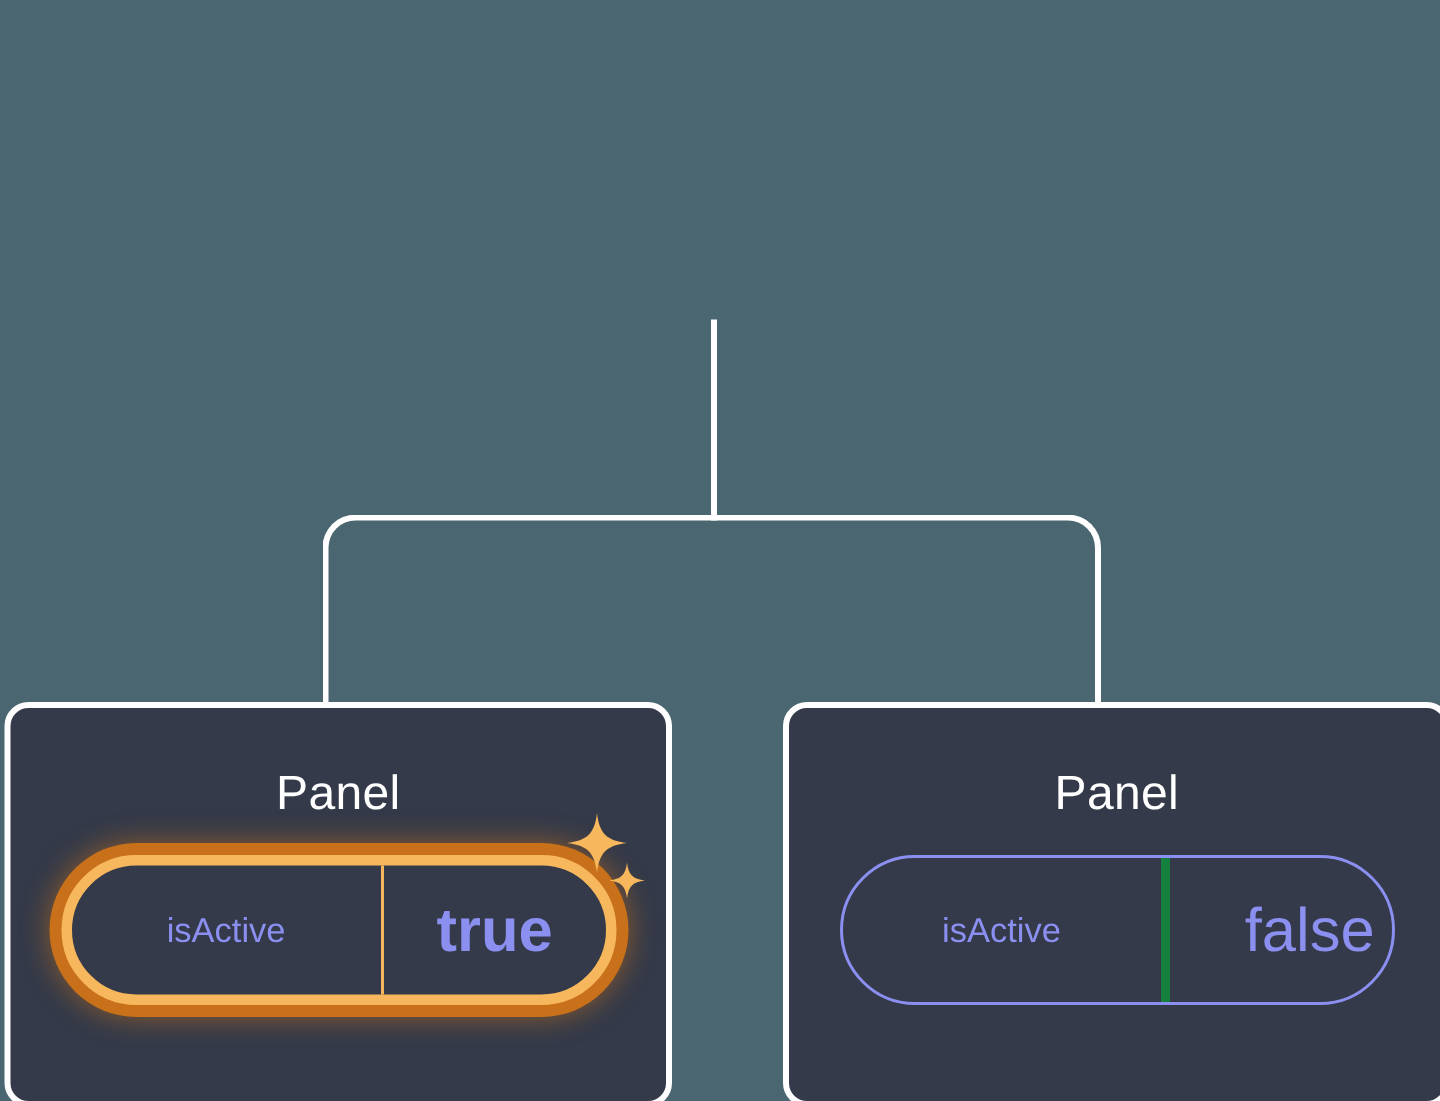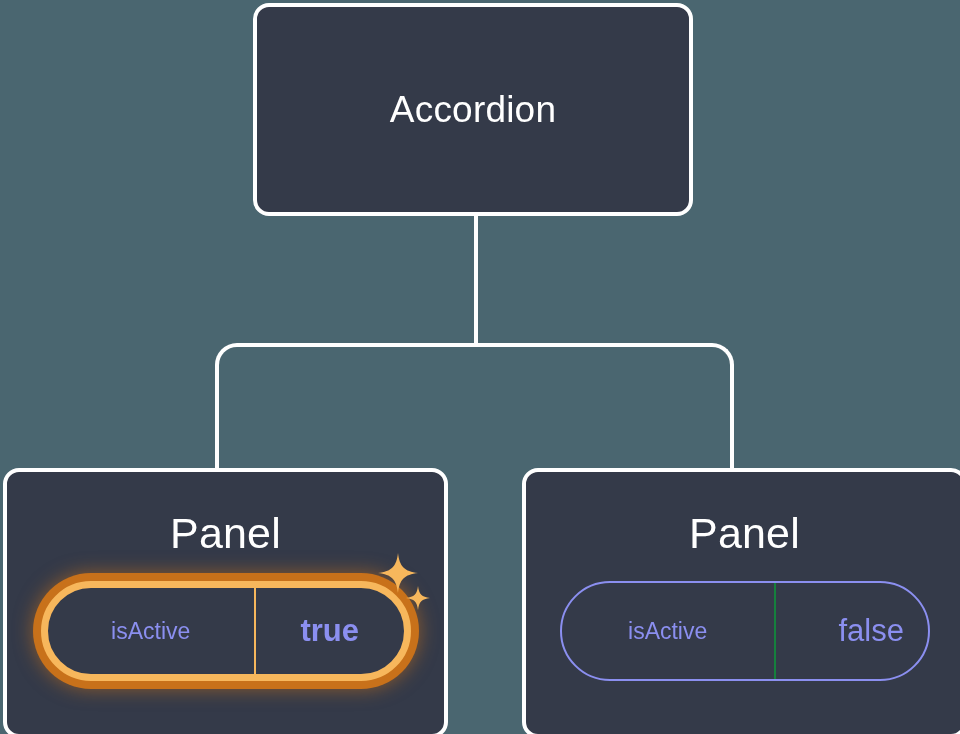--- a/index.html
+++ b/index.html
@@ -81,21 +81,21 @@
   }
   #node-panel-left {
     left: 3px;
     width: 445px;
   }
   #node-panel-right {
     left: 522px;
     width: 445px;
   }
   .panel-node .node-title {
-    font-size: 43px;
+    font-size: 32px;
     line-height: 1;
   }
 
   
   .pill-wrap {
     position: relative;
     display: flex;
     justify-content: center;
     margin-top: 26px;
   }
@@ -110,38 +110,38 @@
     display: flex;
     align-items: center;
     justify-content: center;
     box-sizing: border-box;
     white-space: nowrap;
   }
   .pill-key {
     font-size: 23px;
   }
   .pill-val {
-    font-size: 31px;
+    font-size: 41px;
   }
 
   
   .pill.plain {
     border: 2px solid #8b8ff0;
     width: 370px;
   }
   .pill.plain .pill-key {
     flex: 1 1 58%;
     color: #8b8ff0;
     font-weight: 400;
   }
   .pill.plain .pill-val {
     flex: 1 1 42%;
     color: #8b8ff0;
     font-weight: 400;
-    border-left: 2px solid #15803d;
+    border-left: 6px solid #15803d;
     padding-left: 39px;
   }
 
   
   .pill.highlight {
     width: 370px;
     border: 7px solid #f7b75c;
     box-shadow:
       0 0 0 8px #c8711a,
       0 0 18px 9px rgba(200, 113, 26, 0.55);
@@ -186,23 +186,20 @@
   }
 </style>
 </head>
 <body>
 
 <div id="stage">
 
   <div id="conn-trunk" class="conn"></div>
   <div id="conn-branch" class="conn"></div>
 
-  <div id="node-accordion" class="node">
-    <div class="node-title">Accordion</div>
-  </div>
 
   <div id="node-panel-left" class="node panel-node">
     <div class="node-title">Panel</div>
     <div class="pill-wrap">
       <div class="pill highlight">
         <div class="pill-cell pill-key">isActive</div>
         <div class="pill-cell pill-val">true</div>
       </div>
       <div class="sparkles">
         <svg class="sparkle big" viewBox="0 0 100 100">

